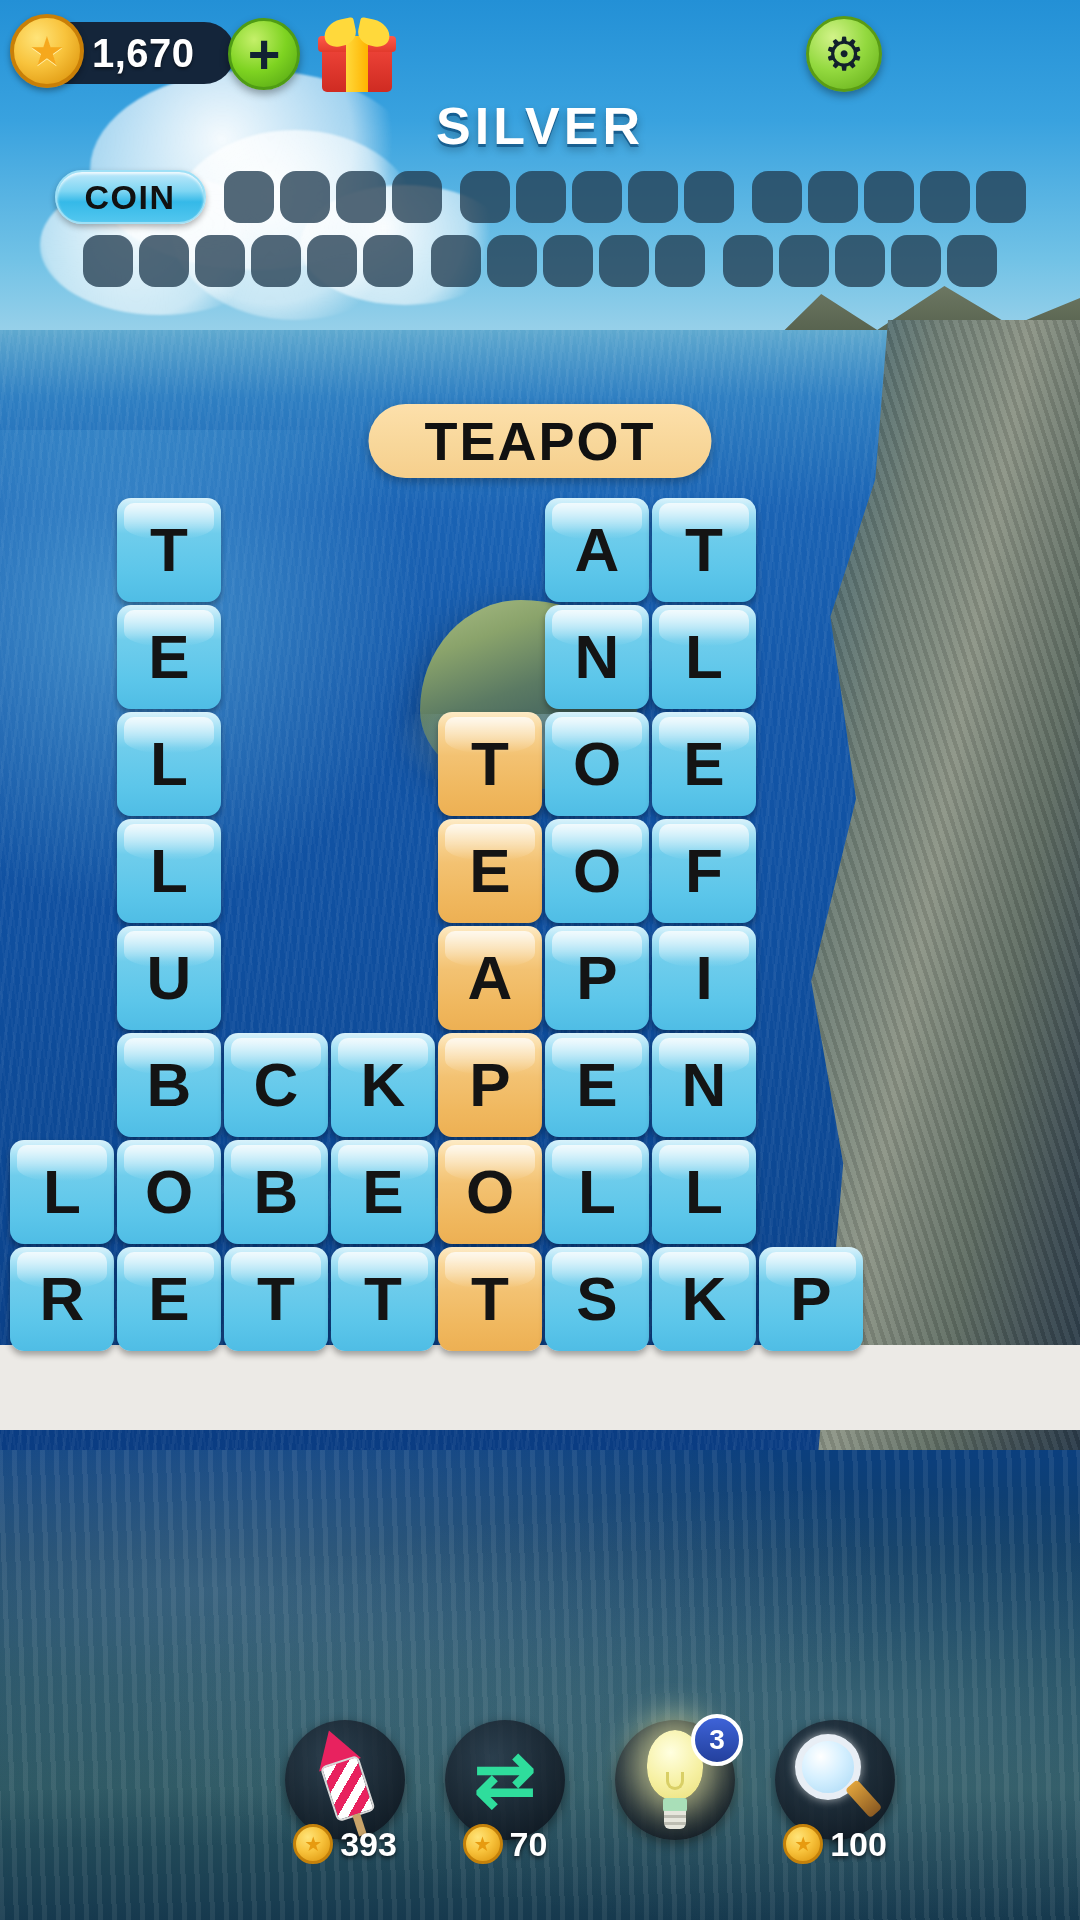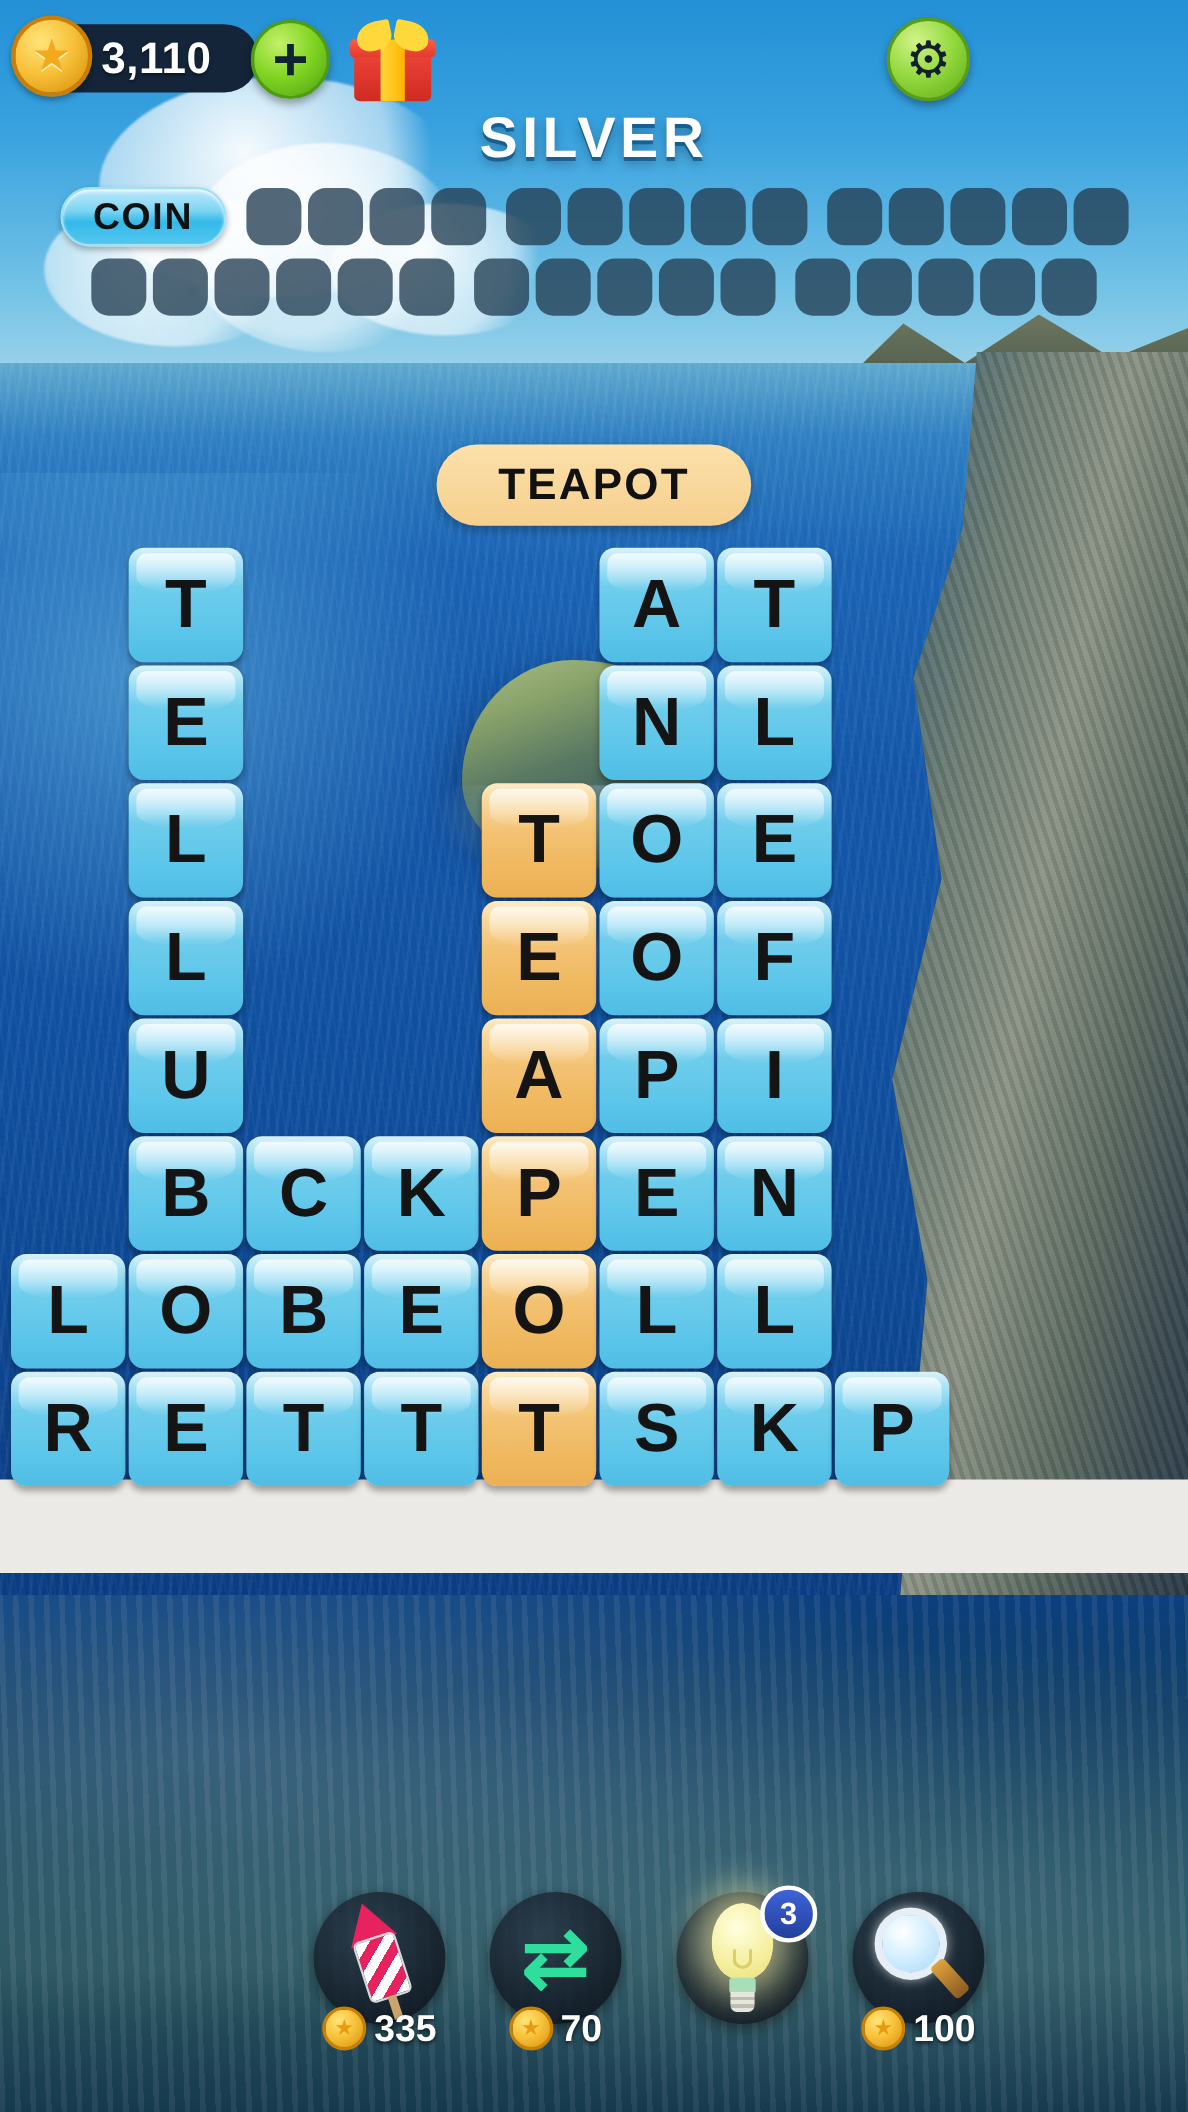--- a/index.html
+++ b/index.html
@@ -158,21 +158,21 @@
   .found-chip span{ color:#111; font-size:34px; font-weight:bold; letter-spacing:1.5px; }
 
   
   #current-word{
     position:absolute; left:50%; transform:translateX(-50%); top:404px; z-index:26;
     height:74px; padding:0 56px; border-radius:37px;
     background:linear-gradient(180deg,#fde0ab 0%, #f8d79a 55%, #f6cf8c 100%);
     display:flex; align-items:center; justify-content:center;
     box-shadow:0 4px 10px rgba(0,0,0,.28);
   }
-  #current-word span{ color:#111; font-size:40px; font-weight:bold; letter-spacing:2px; }
+  #current-word span{ color:#111; font-size:54px; font-weight:bold; letter-spacing:2px; }
 
   
   #grid{ position:absolute; left:0; top:498px; width:1080px; height:840px; z-index:20; }
   .tile{
     position:absolute; width:104px; height:104px; border-radius:14px;
     display:flex; align-items:center; justify-content:center;
     box-shadow:0 4px 6px rgba(0,0,0,.32);
   }
   .tile.blue{
     background:linear-gradient(180deg,#d9f2fb 0%, #a7e2f6 14%, #6fcdec 34%, #5cc6ea 72%, #4fbde5 100%);
@@ -265,21 +265,21 @@
   <div class="islet"></div>
   <div class="cliff-right"></div>
   <div class="surf"></div>
 </div>
 
 <div id="whitegap"></div>
 
 <div id="hud">
 
   <div class="coin-pill">
-    <div class="amount">3,110</div>
+    <div class="amount">1,670</div>
   </div>
   <div class="coin-badge">
     <div class="star">★</div>
   </div>
 
   <div class="plus-btn">
     <div class="glyph">+</div>
   </div>
 
   <div class="gift-btn">
@@ -480,21 +480,21 @@
         <div class="ic-rocket">
           <div class="tip"></div>
           <div class="body"></div>
           <div class="stick"></div>
         </div>
       </div>
       <div class="pu-cost">
         <div class="mini-coin">
           <div class="s">★</div>
         </div>
-        <div class="num">335</div>
+        <div class="num">393</div>
       </div>
     </div>
     <div class="powerup" style="left: 430px; top: 60px;">
       <div class="pu-circle">
         <div class="ic-shuffle">⇄</div>
       </div>
       <div class="pu-cost">
         <div class="mini-coin">
           <div class="s">★</div>
         </div>

